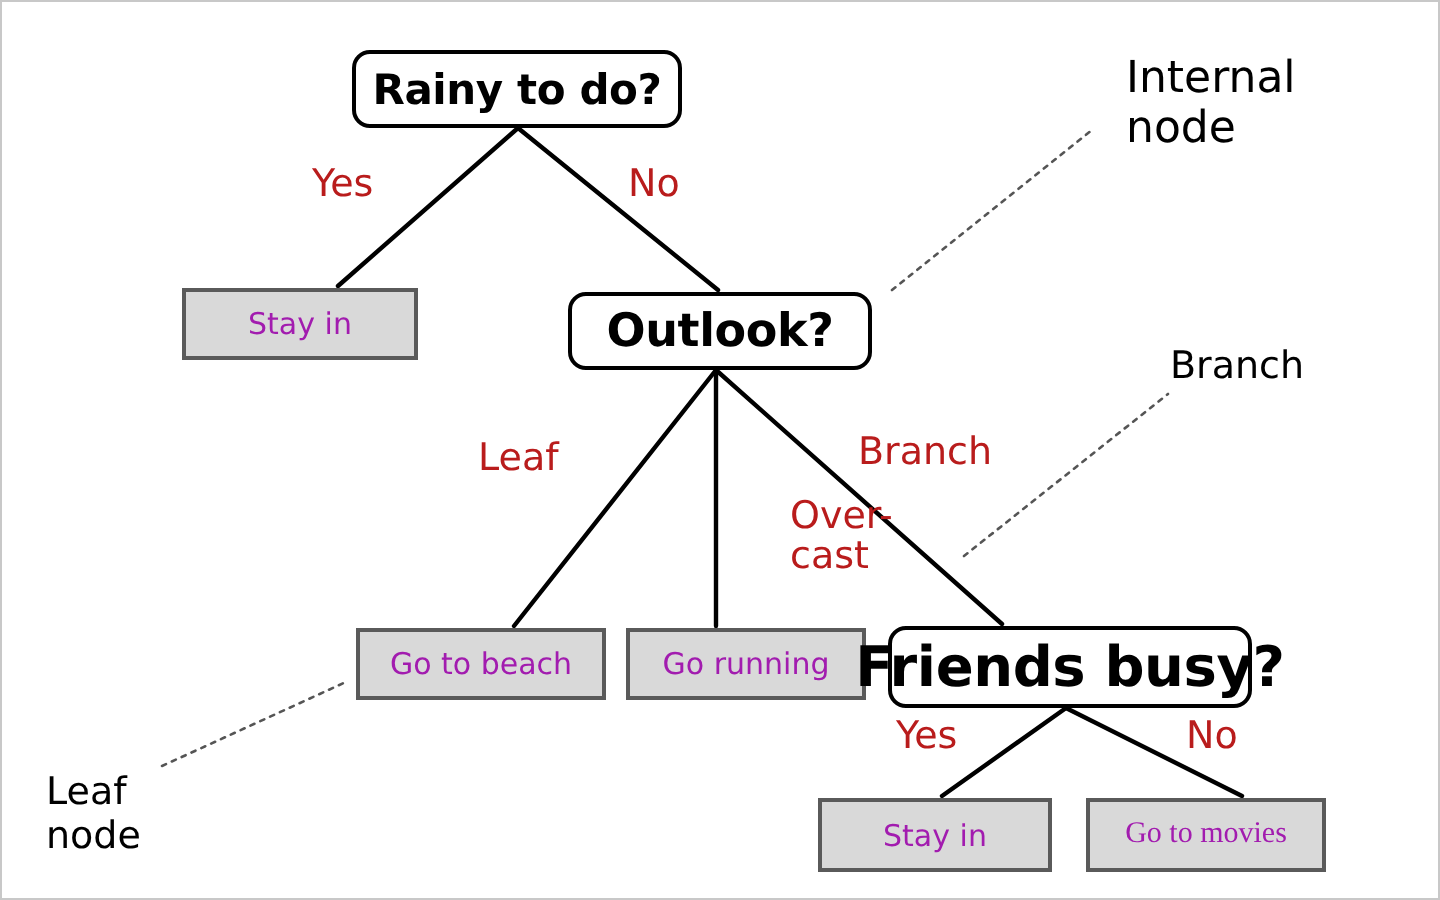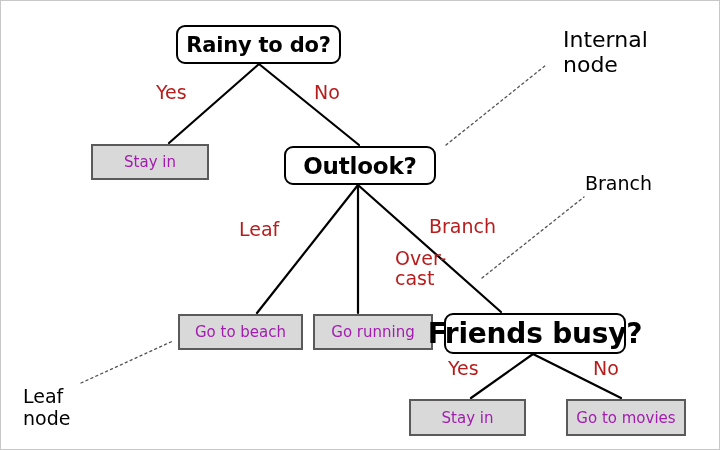--- a/index.html
+++ b/index.html
@@ -97,21 +97,21 @@
       </div>
       <div class="node leaf-node" style="left: 312px; top: 313px; width: 120px; height: 36px; font-size: 15px;">
         <span>Go running</span>
       </div>
       <div class="node internal-node" style="left: 443px; top: 312px; width: 182px; height: 41px; font-size: 28px;">
         <span>Friends busy?</span>
       </div>
       <div class="node leaf-node" style="left: 408px; top: 398px; width: 117px; height: 37px; font-size: 15px;">
         <span>Stay in</span>
       </div>
-      <div class="node leaf-node" style="left: 565px; top: 398px; width: 120px; height: 37px; font-size: 15px;">
+      <div class="node leaf-node" style="left: 542px; top: 398px; width: 120px; height: 37px; font-size: 15px; font-family: Liberation Serif, serif;">
         <span>Go to movies</span>
       </div>
     </div>
   <div id="label-layer">
       <div class="edge-label" style="left: 155px; top: 82px; font-size: 19px;">Yes</div>
       <div class="edge-label" style="left: 313px; top: 82px; font-size: 19px;">No</div>
       <div class="edge-label" style="left: 238px; top: 219px; font-size: 19px;">Leaf</div>
       <div class="edge-label" style="left: 362px; top: 248px; font-size: 19px; margin-left: 32px;">Over-
 cast</div>
       <div class="edge-label" style="left: 428px; top: 216px; font-size: 19px;">Branch</div>

